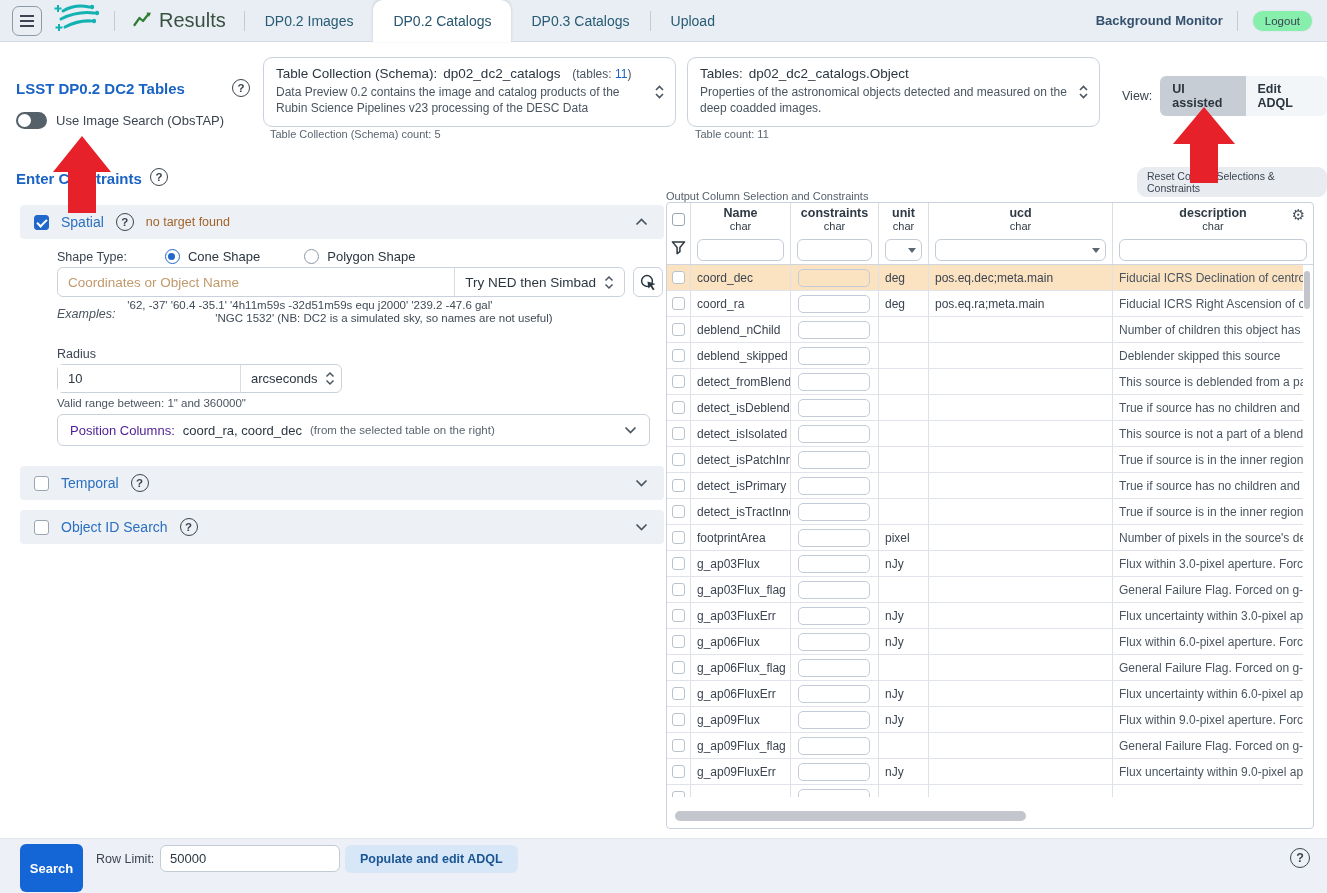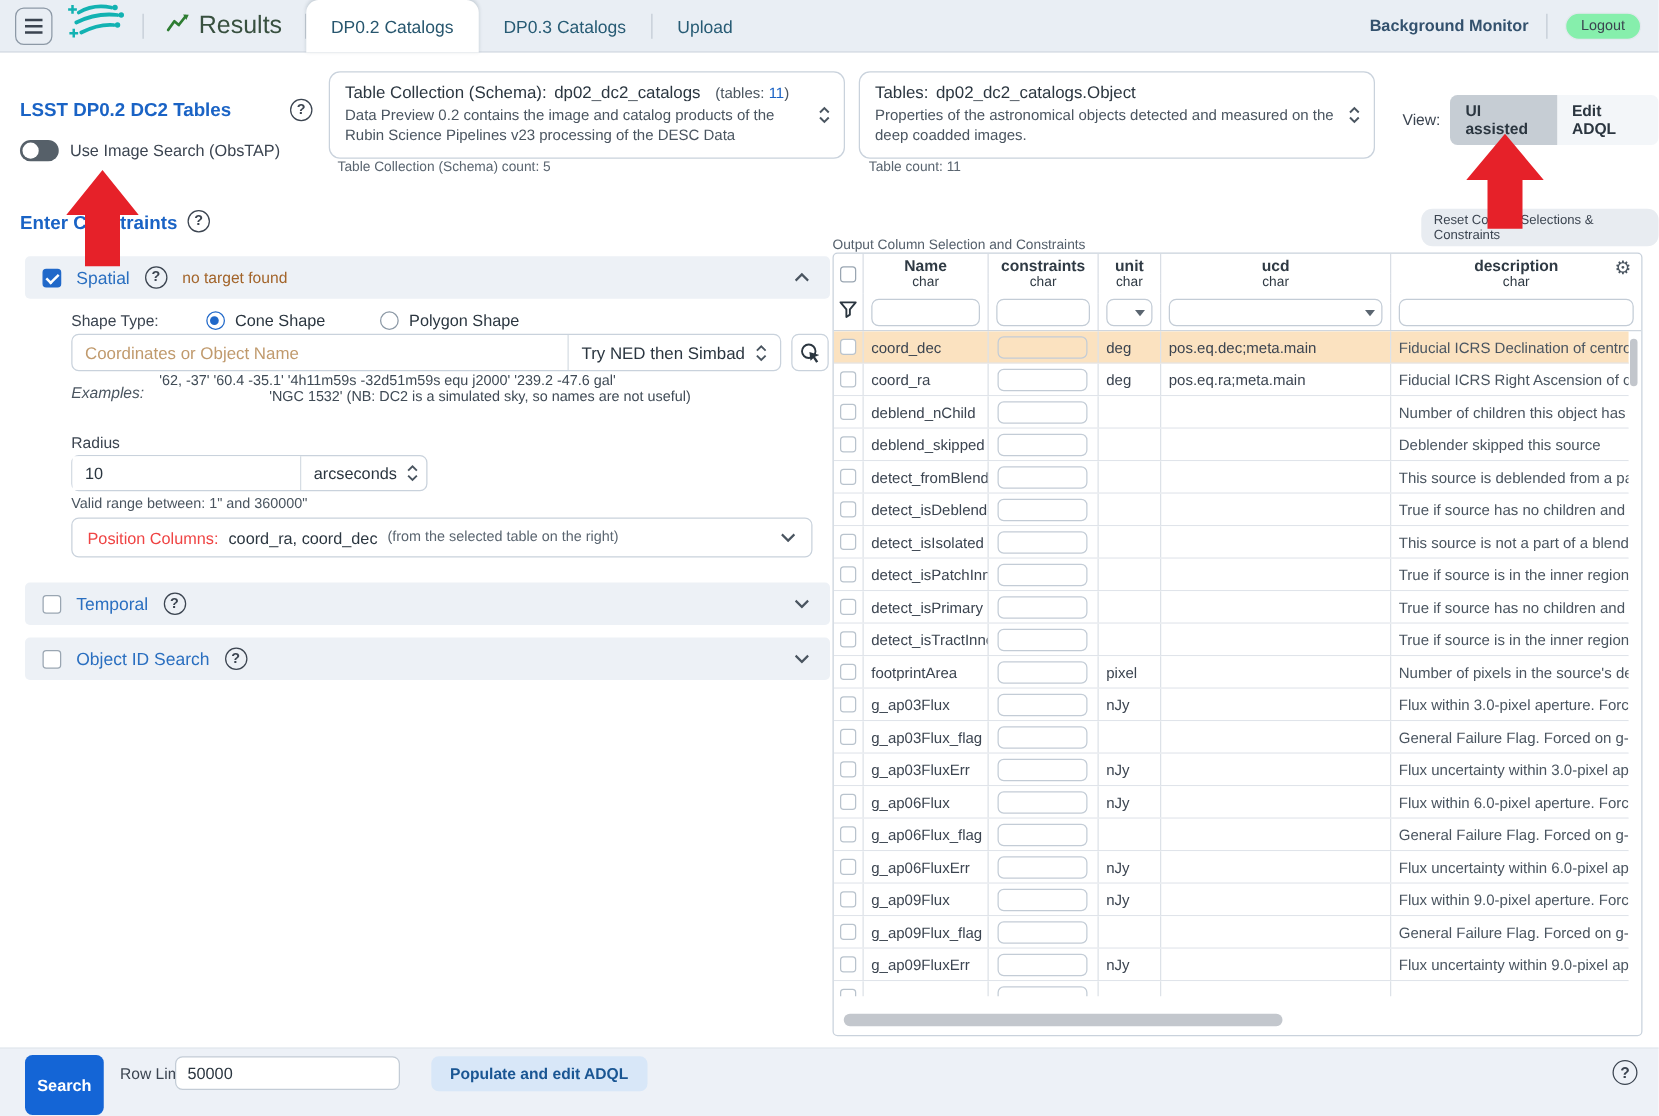--- a/index.html
+++ b/index.html
@@ -79,21 +79,21 @@
   .examples .exl { font-style:italic; font-size:12.5px; color:#4a5560; margin-top:8px; }
   .examples .exlines { font-size:11.5px; color:#3f4a55; }
   .examples .l2 { margin-left:88px; margin-top:1px; }
   .radius-label { position:absolute; left:37px; top:142px; font-size:12.5px; color:#3b4450; }
   .radius-group { position:absolute; left:37px; top:159px; width:285px; height:29px; border:1px solid #c9d2dc; border-radius:6px; display:flex; background:#fff;}
   .radius-group input { width:182px; border:none; outline:none; padding:0 10px; font-size:13px; font-family:inherit; color:#2b3640;}
   .radius-unit { display:flex; align-items:center; gap:8px; padding:0 10px; border-left:1px solid #d6dde4; font-size:13px; color:#2b3640; cursor:pointer; flex:1;}
   .radius-hint { position:absolute; left:37px; top:192px; font-size:11.5px; color:#4a5560; }
   .poscol-box { position:absolute; left:37px; top:209px; width:593px; height:32px; border:1px solid #c9d2dc; border-radius:6px;
     background:#fff; display:flex; align-items:center; padding:0 12px; gap:8px; cursor:pointer;}
-  .poscol-box .pl { font-size:13px; color:#ef4444; }
+  .poscol-box .pl { font-size:13px; color:#4c1d95; }
   .poscol-box .pv { font-size:13px; color:#2b3640; }
   .poscol-box .pn { font-size:11.5px; color:#5a6570; }
   .poscol-box .chev { margin-left:auto; }
   
   .reset-btn { position:absolute; left:1137px; top:167px; font-size:10.5px; color:#3b4450; background:#e8ecf1;
     border-radius:9px; padding:3px 10px; cursor:pointer; }
   .out-caption { position:absolute; left:666px; top:190px; font-size:11px; color:#55606c; }
   #ctable { position:absolute; left:666px; top:202px; width:648px; height:627px; border:1px solid #c9d2dc; border-radius:4px; background:#fff; overflow:hidden;}
   .thead { position:absolute; left:0; top:0; right:0; height:62px; }
   .hrow { display:flex; height:32px; }
@@ -119,21 +119,21 @@
   .rcb { width:13px; height:13px; border:1.4px solid #b9c3cd; border-radius:3px; background:#fff; cursor:pointer;}
   .cons-input { width:72px; height:18px; border:1px solid #c3ccd6; border-radius:5px; margin-left:7px; background:#fff; font-family:inherit; font-size:12px; padding:0 5px; outline:none;}
   .vthumb { position:absolute; right:3px; top:68px; width:6px; height:38px; background:#c2c6cc; border-radius:3px; cursor:pointer;}
   .hscroll { position:absolute; left:8px; bottom:7px; width:615px; height:10px; }
   .hthumb { width:57%; height:10px; border-radius:5px; background:#c3c7cd; cursor:pointer;}
   
   #footer { position:absolute; left:0; top:838px; width:1327px; height:55px; background:#edf1f7; border-top:1px solid #e2e7ee;}
   .search-btn { position:absolute; left:20px; top:5px; width:63px; height:48px; background:#1465d6; color:#fff;
     border:none; border-radius:6px; font-size:13px; font-weight:bold; font-family:inherit; cursor:pointer;}
   .rl-label { position:absolute; left:96px; top:13px; font-size:12.5px; color:#3b4450; }
-  .rl-input { position:absolute; left:140px; top:6px; width:180px; height:27px; border:1px solid #c3ccd6; border-radius:6px;
+  .rl-input { position:absolute; left:160px; top:6px; width:180px; height:27px; border:1px solid #c3ccd6; border-radius:6px;
     padding:0 9px; font-size:13px; font-family:inherit; color:#2b3640; outline:none;}
   .populate-btn { position:absolute; left:345px; top:6px; height:28px; padding:0 15px; background:#d8e7f8; color:#1a5693;
     border:none; border-radius:6px; font-size:12.5px; font-weight:bold; font-family:inherit; cursor:pointer;}
   .foot-help { position:absolute; left:1290px; top:9px; width:20px; height:20px; border-width:1.8px; font-size:12.5px;}
   
   #arrows { position:absolute; left:0; top:0; z-index:50; pointer-events:none; }
 </style>
 </head>
 <body>
 
@@ -159,20 +159,21 @@
   <div class="results">
     <span>
       <svg width="19" height="16" viewBox="0 0 19 16" fill="none">
         <path d="M1.5 14 L6.5 7 L10 10 L15.5 3" stroke="#2e7d32" stroke-width="2.2" stroke-linecap="round" stroke-linejoin="round"></path>
         <path d="M13.5 1.5 L18 1.8 L16 6 Z" fill="#2e7d32"></path>
       </svg>
     </span>
     <span>Results</span>
   </div>
   <div class="vdiv"></div>
+  <div class="tab">DP0.2 Images</div>
   <div class="tab active">DP0.2 Catalogs</div>
   <div class="tab">DP0.3 Catalogs</div>
   <div class="vdiv"></div>
   <div class="tab">Upload</div>
   <div class="right">
     <span class="bg-monitor">Background Monitor</span>
     <div class="vdiv"></div>
     <span class="logout">Logout</span>
   </div>
 </div>

